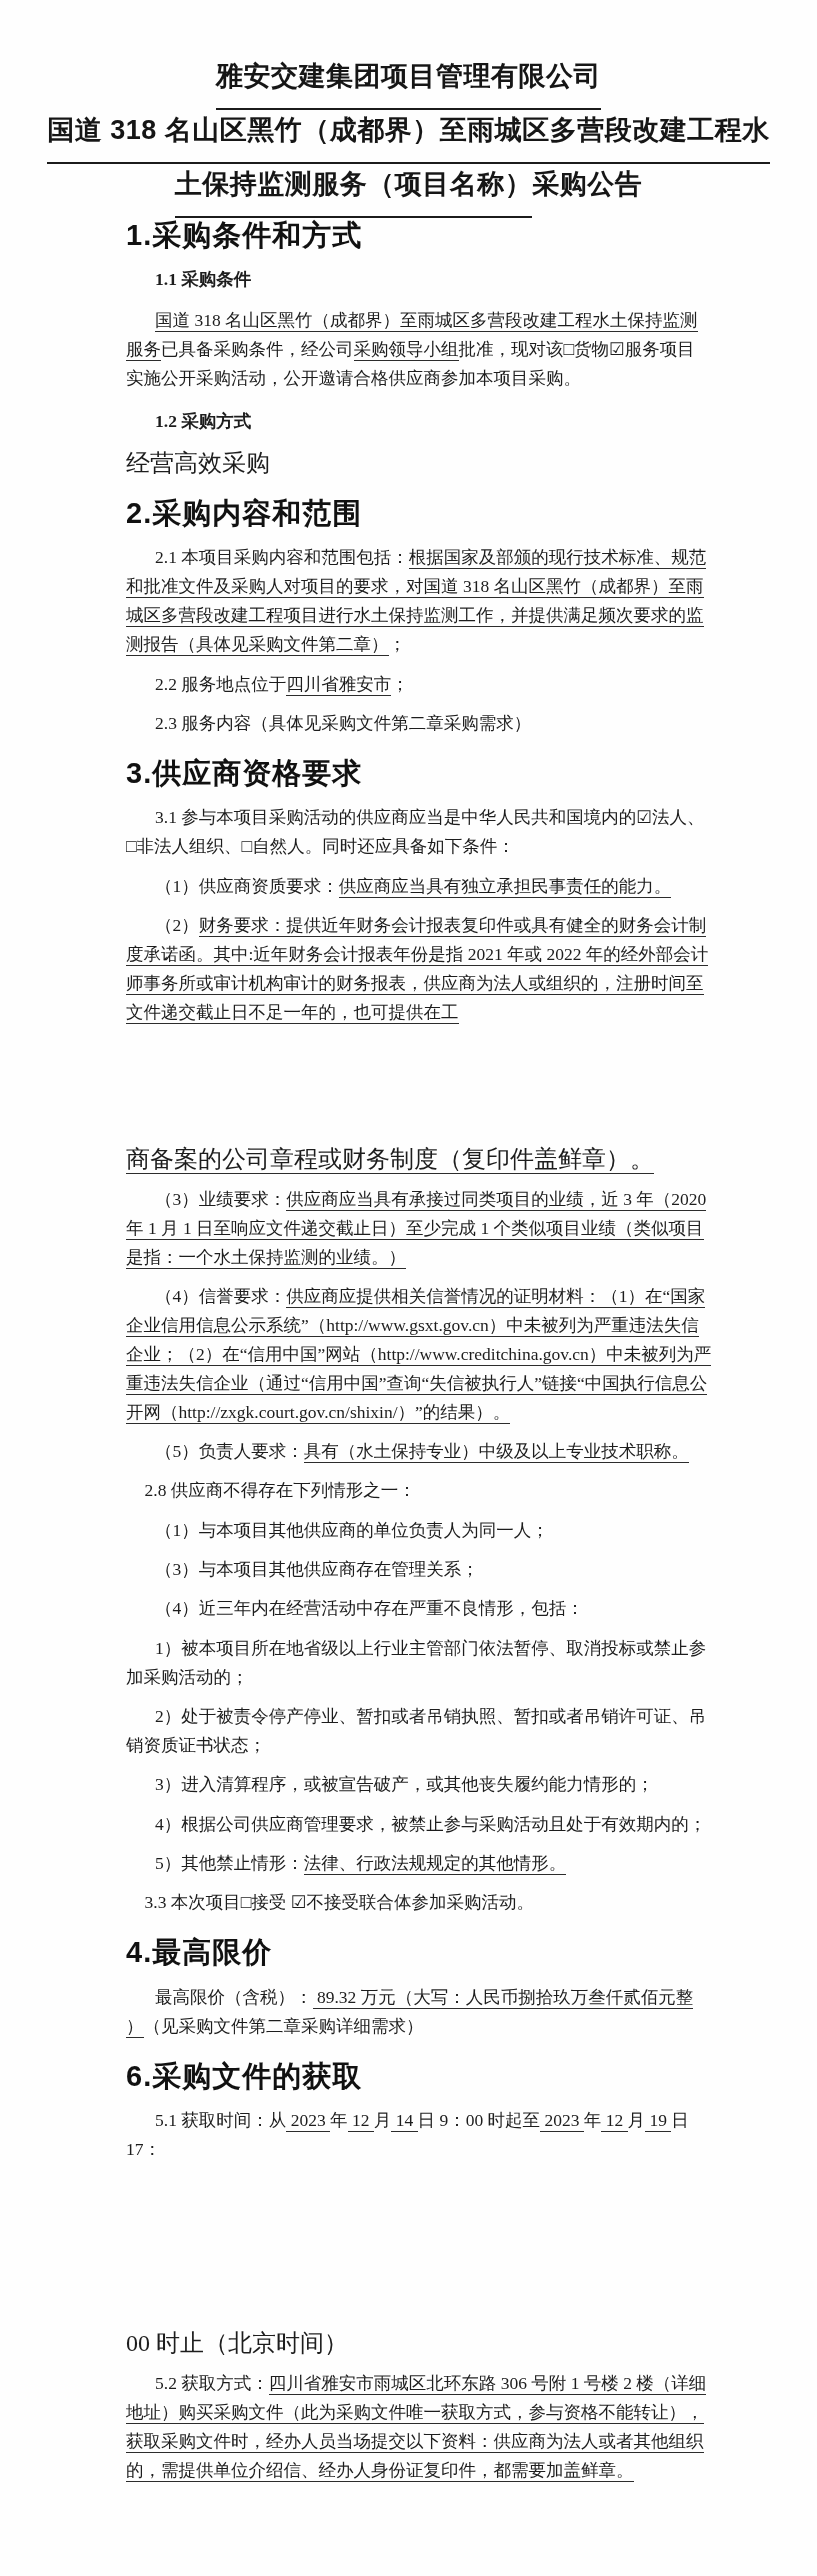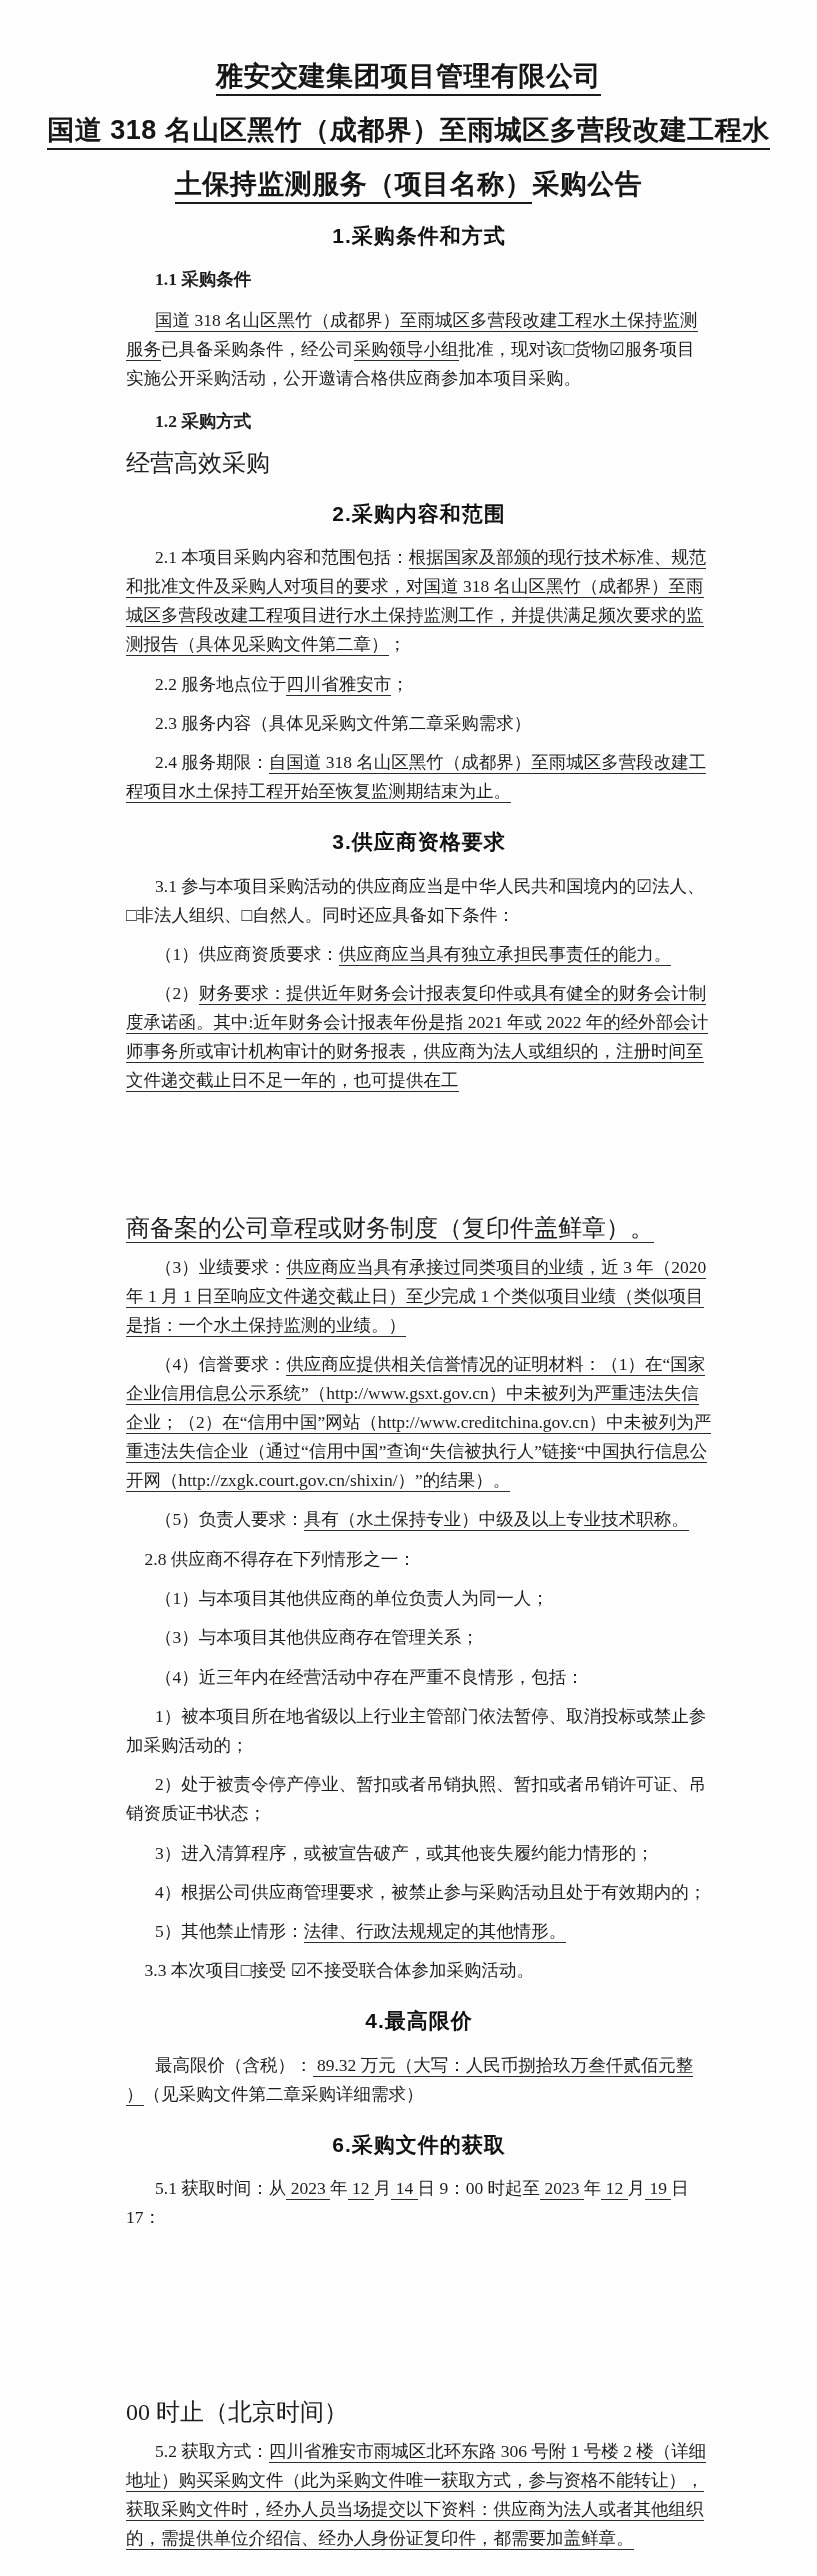--- a/index.html
+++ b/index.html
@@ -11,26 +11,25 @@
     font-family:"Liberation Serif",serif;
     color:#1d1d1d;
   }
   .content{padding:61px 106px 0 126px;}
   .blk{margin:0 0 10.3px 0;}
   .title{
     font-family:"Liberation Sans",sans-serif;font-weight:700;
     font-size:27px;line-height:31px;text-align:center;
     margin:0 -67px 23px -88px;letter-spacing:0.5px;color:#161616;
   }
-  .title .u{border-bottom:2.1px solid #1b1b1b;padding-bottom:3px;}
+  .title .u{border-bottom:2.1px solid #1b1b1b;padding-bottom:17px;}
   .h{
     font-family:"Liberation Sans",sans-serif;font-weight:700;
-    font-size:21px;line-height:25px;letter-spacing:1px;color:#111;
+    font-size:29px;line-height:25px;letter-spacing:1px;color:#111;
     margin:23px 0 17.5px 0;
-    text-align:center;
   }
   .sub{font-size:17.5px;line-height:26px;margin:15.5px 0 14.4px 0;padding-left:29px;font-weight:bold;}
   .para{font-size:17.5px;line-height:29px;margin:0 0 10.3px 0;text-indent:29px;}
   .para32{font-size:17.5px;line-height:29px;margin:0 0 10.3px 0;text-indent:18.5px;}
   .plain{font-size:24px;line-height:29px;margin:0 0 10.3px 0;}
   .u{border-bottom:1px solid #2c2c2c;padding-bottom:1px;}
   .b{font-weight:400;}
   .spacer-lg{height:108px;margin:0;}
   .spacer-xl{height:155px;margin:0;}
 </style>
@@ -46,21 +45,20 @@
         <div class="blk title"><span class="u">土保持监测服务（项目名称）</span><span>采购公告</span></div>
         <div class="blk h"><span>1.采购条件和方式</span></div>
         <div class="blk sub"><span>1.1 采购条件</span></div>
         <div class="blk para"><span class="u">国道 318 名山区黑竹（成都界）至雨城区多营段改建工程水土保持监测服务</span><span>已具备采购条件，经公司</span><span class="u">采购领导小组</span><span>批准，现对该□货物☑服务项目实施公开采购活动，公开邀请合格供应商参加本项目采购。</span></div>
         <div class="blk sub"><span>1.2 采购方式</span></div>
         <div class="blk plain"><span>经营高效采购</span></div>
         <div class="blk h"><span>2.采购内容和范围</span></div>
         <div class="blk para"><span>2.1 本项目采购内容和范围包括：</span><span class="u">根据国家及部颁的现行技术标准、规范和批准文件及采购人对项目的要求，对国道 318 名山区黑竹（成都界）至雨城区多营段改建工程项目进行水土保持监测工作，并提供满足频次要求的监测报告（具体见采购文件第二章）</span><span>；</span></div>
         <div class="blk para"><span>2.2 服务地点位于</span><span class="u">四川省雅安市</span><span>；</span></div>
         <div class="blk para"><span>2.3 服务内容（具体见采购文件第二章采购需求）</span></div>
-        <div class="blk para"><span>2.4 服务期限：</span><span class="u">自国道 318 名山区黑竹（成都界）至雨城区多营段改建工程项目水土保持工程开始至恢复监测期结束为止。</span></div>
         <div class="blk h"><span>3.供应商资格要求</span></div>
         <div class="blk para"><span>3.1 参与本项目采购活动的供应商应当是中华人民共和国境内的☑法人、□非法人组织、□自然人。同时还应具备如下条件：</span></div>
         <div class="blk para"><span>（1）供应商资质要求：</span><span class="u">供应商应当具有独立承担民事责任的能力。</span></div>
         <div class="blk para"><span>（2）</span><span class="u">财务要求：提供近年财务会计报表复印件或具有健全的财务会计制度承诺函。其中:近年财务会计报表年份是指 2021 年或 2022 年的经外部会计师事务所或审计机构审计的财务报表，供应商为法人或组织的，注册时间至文件递交截止日不足一年的，也可提供在工</span></div>
         <div class="blk spacer-lg"></div>
         <div class="blk plain"><span class="u">商备案的公司章程或财务制度（复印件盖鲜章）。</span></div>
         <div class="blk para"><span>（3）业绩要求：</span><span class="u">供应商应当具有承接过同类项目的业绩，近 3 年（2020 年 1 月 1 日至响应文件递交截止日）至少完成 1 个类似项目业绩（类似项目是指：一个水土保持监测的业绩。）</span></div>
         <div class="blk para"><span>（4）信誉要求：</span><span class="u">供应商应提供相关信誉情况的证明材料：（1）在“国家企业信用信息公示系统”（http://www.gsxt.gov.cn）中未被列为严重违法失信企业；（2）在“信用中国”网站（http://www.creditchina.gov.cn）中未被列为严重违法失信企业（通过“信用中国”查询“失信被执行人”链接“中国执行信息公开网（http://zxgk.court.gov.cn/shixin/）”的结果）。</span></div>
         <div class="blk para"><span>（5）负责人要求：</span><span class="u">具有（水土保持专业）中级及以上专业技术职称。</span></div>
         <div class="blk para32"><span>2.8 供应商不得存在下列情形之一：</span></div>

